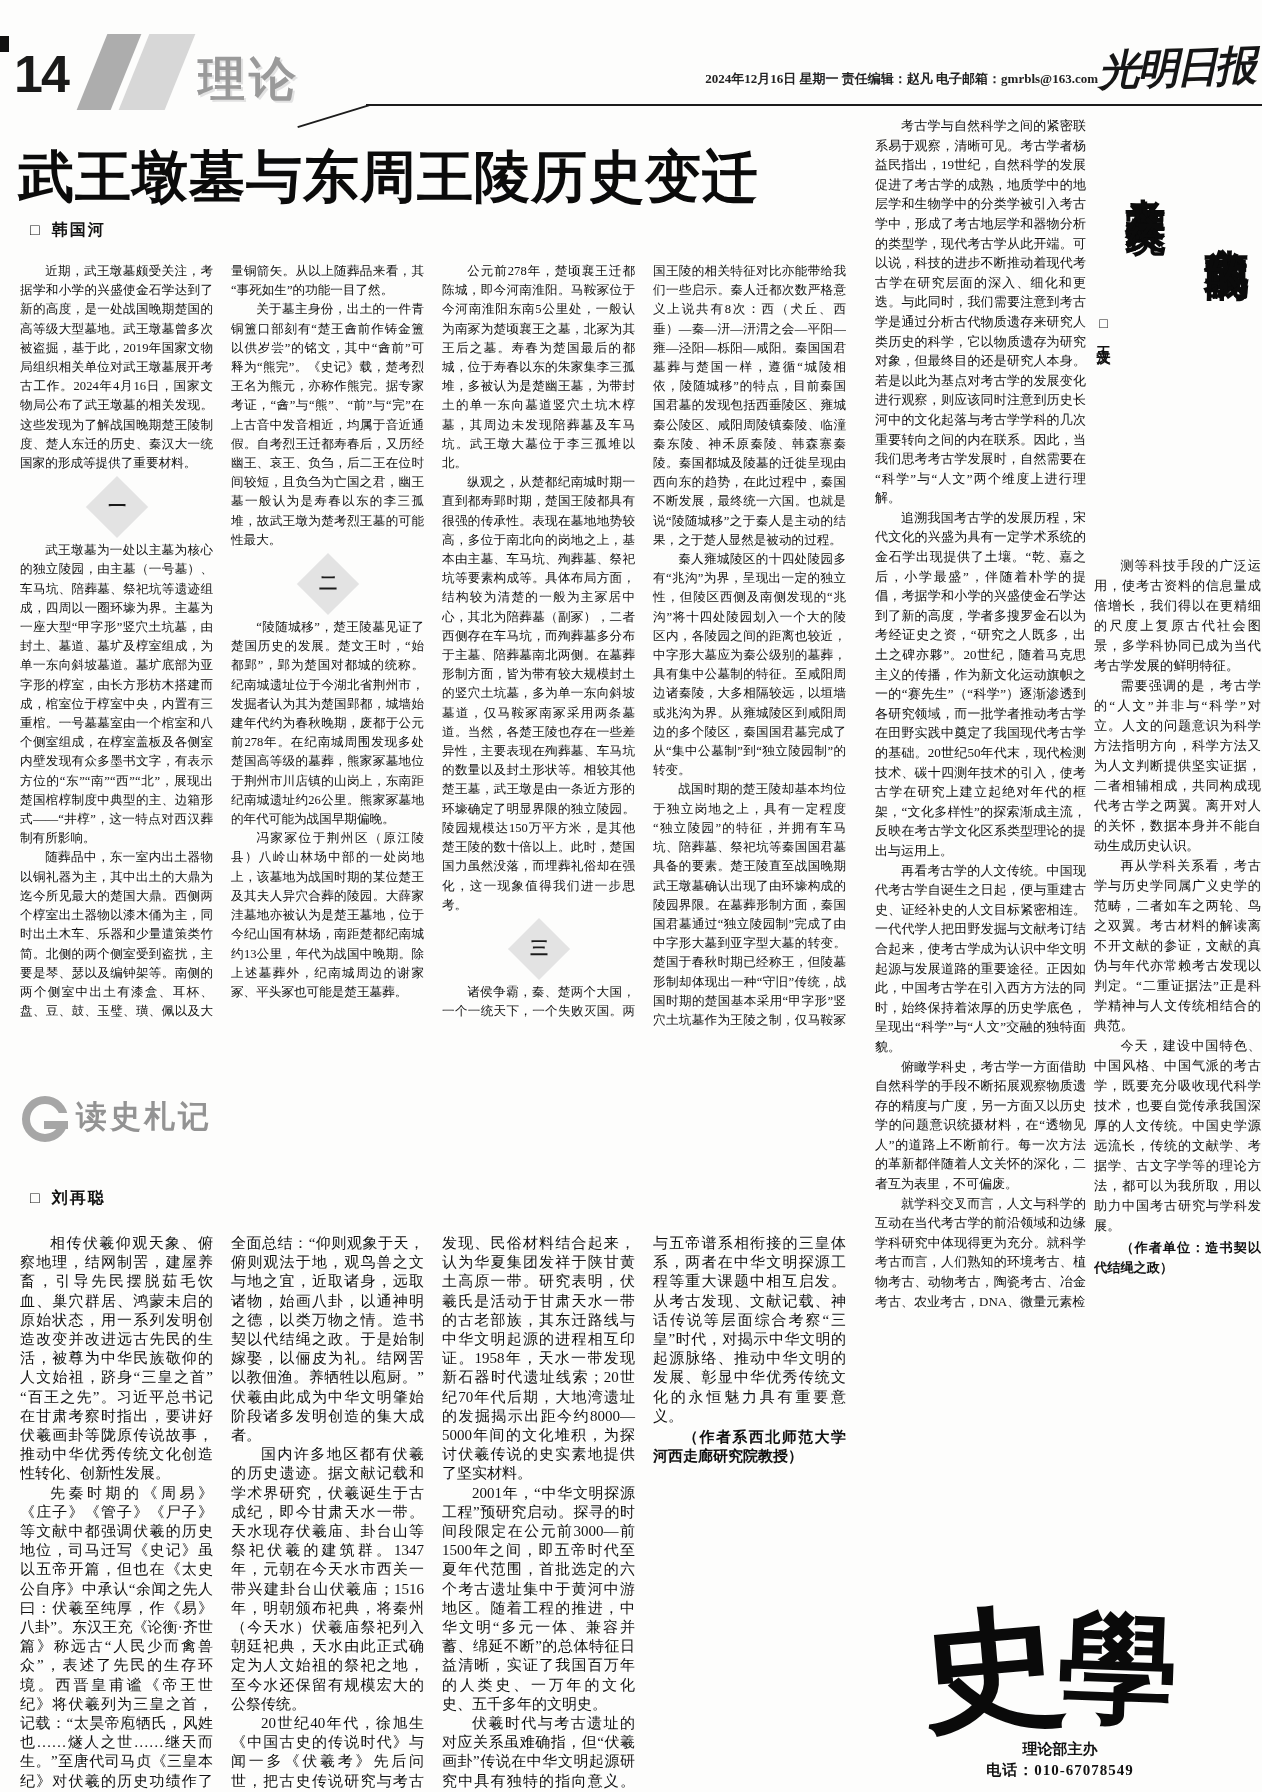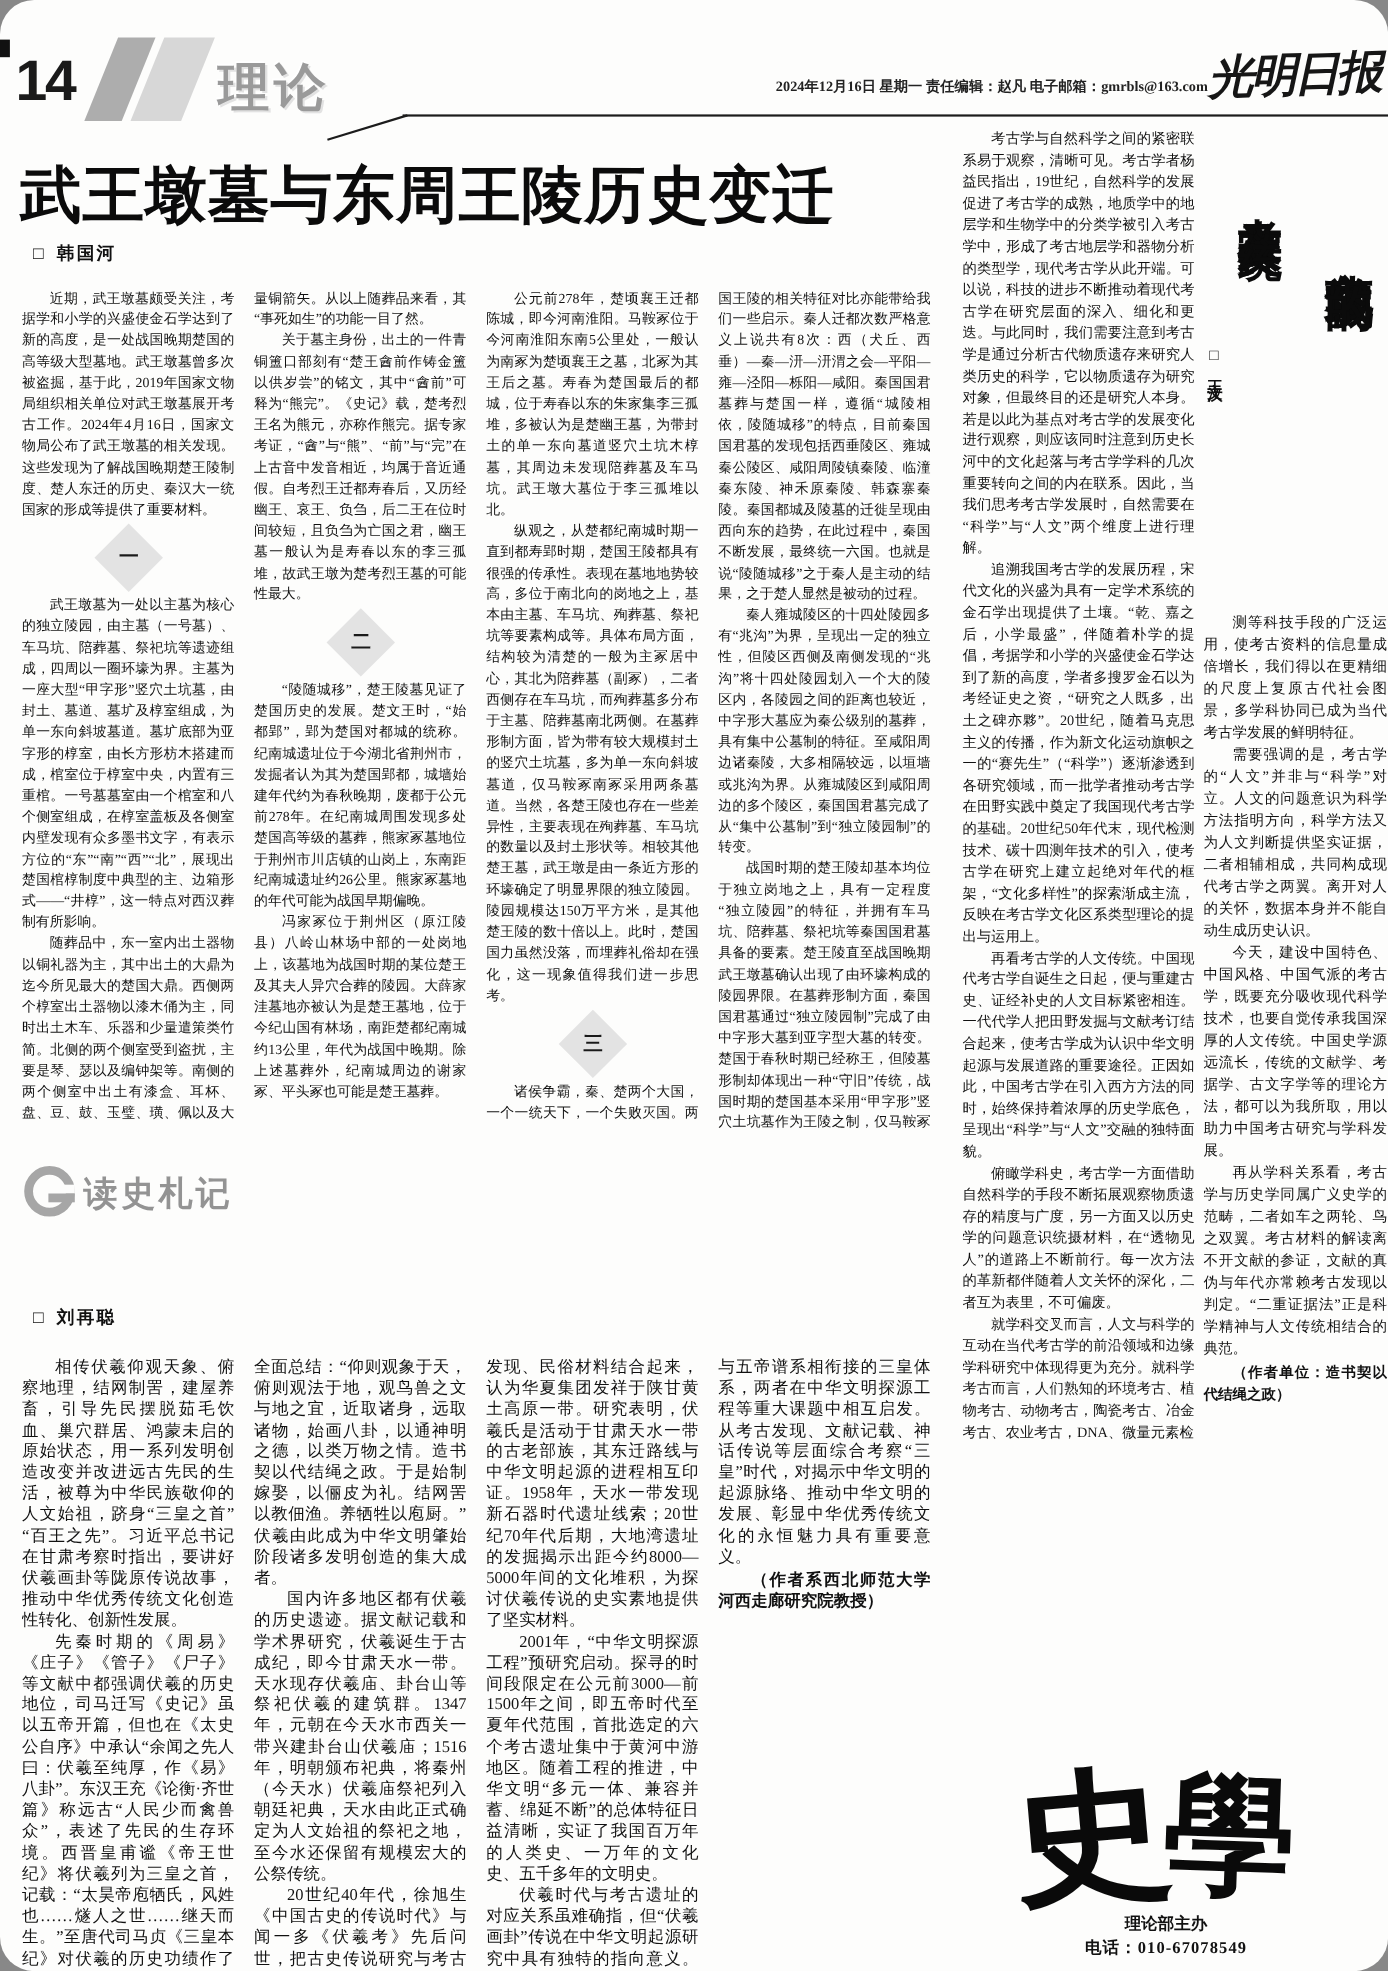--- a/index.html
+++ b/index.html
@@ -1,17 +1,17 @@
 <!DOCTYPE html>
 <html lang="zh"><head>
 <meta charset="utf-8">
 <style>
   html,body{margin:0;padding:0;background:#888;}
   #page{position:relative;width:1262px;height:1792px;background:#fdfdfc;margin:0 auto;overflow:hidden;
-        font-family:"Liberation Serif","DejaVu Serif",serif;color:#111;border-radius:31px;}
+        font-family:"Liberation Serif","DejaVu Serif",serif;color:#111;}
   
   .pagenum{position:absolute;left:14px;top:44px;font-size:52px;font-weight:700;
            font-family:"Liberation Sans","DejaVu Sans",sans-serif;color:#1a1a1a;letter-spacing:-2px;}
   .edge-mark{position:absolute;left:0;top:36px;width:9px;height:16px;background:#111;}
   .slash{position:absolute;top:34px;height:76px;transform:skewX(-22deg);}
   .slash.s1{left:92px;width:34px;background:#adadad;}
   .slash.s2{left:134px;width:46px;background:#d7d7d7;}
   .section-name{position:absolute;left:198px;top:48px;font-size:47px;font-weight:900;color:#9a9a9a;
                 text-shadow:2px 2px 0 #e2e2e2, -1px -1px 0 #fff;letter-spacing:4px;}
   .dateline{position:absolute;left:620px;top:70px;width:478px;text-align:right;font-size:13px;font-weight:700;color:#222;}
@@ -39,21 +39,21 @@
          font-size:13px;line-height:19.6px;text-align:justify;overflow:hidden;}
   .rcolB{position:absolute;left:1094px;top:556px;width:167px;height:1062px;
          font-size:13.2px;line-height:20px;text-align:justify;overflow:hidden;}
   .vtitle-wrap{position:absolute;left:1092px;top:128px;width:170px;height:428px;}
   .vtitle{position:absolute;writing-mode:vertical-rl;text-orientation:upright;font-weight:900;color:#0b0b0b;}
   .vtitle.t1{right:6px;top:84px;font-size:44px;letter-spacing:2px;}
   .vtitle.t2{left:26px;top:38px;font-size:40px;letter-spacing:2px;}
   .vbyline{position:absolute;left:2px;top:188px;writing-mode:vertical-rl;text-orientation:upright;
            font-size:14px;font-weight:700;letter-spacing:3px;}
   
-  .rn-logo{position:absolute;left:22px;top:1064px;height:42px;display:flex;align-items:flex-end;}
+  .rn-logo{position:absolute;left:22px;top:1096px;height:42px;display:flex;align-items:flex-start;}
   .rn-g{width:30px;height:30px;border:8px solid #a6a6a6;border-radius:50%;position:relative;margin-right:8px;}
   .rn-g::before{content:"";position:absolute;right:-8px;top:9px;width:22px;height:8px;background:#fdfdfc;}
   .rn-g::after{content:"";position:absolute;right:-8px;top:17px;width:24px;height:8px;background:#a6a6a6;}
   .rn-text{font-size:31px;font-weight:900;color:#939393;letter-spacing:3px;}
   
   .bottom-title{position:absolute;left:30px;top:1118px;font-size:46px;font-weight:900;letter-spacing:2px;
                 white-space:nowrap;color:#0b0b0b;}
   .bottom-byline{position:absolute;left:30px;top:1188px;}
   .bottom-body{position:absolute;left:20px;top:1202px;width:826px;height:558px;
                font-size:15px;line-height:19.2px;column-count:4;overflow:hidden;margin-top:32px;}
@@ -117,22 +117,22 @@
       <p class="para">就学科交叉而言，人文与科学的互动在当代考古学的前沿领域和边缘学科研究中体现得更为充分。就科学考古而言，人们熟知的环境考古、植物考古、动物考古，陶瓷考古、冶金考古、农业考古，DNA、微量元素检</p>
     </div>
   <div class="vtitle-wrap">
     <div class="vtitle t1">文化学视域下的</div>
     <div class="vtitle t2">考古学及其人文传统</div>
     <div class="vbyline"><span>□</span><span>王文汉</span></div>
   </div>
   <div class="rcolB">
       <p class="para">测等科技手段的广泛运用，使考古资料的信息量成倍增长，我们得以在更精细的尺度上复原古代社会图景，多学科协同已成为当代考古学发展的鲜明特征。</p>
       <p class="para">需要强调的是，考古学的“人文”并非与“科学”对立。人文的问题意识为科学方法指明方向，科学方法又为人文判断提供坚实证据，二者相辅相成，共同构成现代考古学之两翼。离开对人的关怀，数据本身并不能自动生成历史认识。</p>
+      <p class="para">再从学科关系看，考古学与历史学同属广义史学的范畴，二者如车之两轮、鸟之双翼。考古材料的解读离不开文献的参证，文献的真伪与年代亦常赖考古发现以判定。“二重证据法”正是科学精神与人文传统相结合的典范。</p>
       <p class="para">今天，建设中国特色、中国风格、中国气派的考古学，既要充分吸收现代科学技术，也要自觉传承我国深厚的人文传统。中国史学源远流长，传统的文献学、考据学、古文字学等的理论方法，都可以为我所取，用以助力中国考古研究与学科发展。</p>
-      <p class="para">再从学科关系看，考古学与历史学同属广义史学的范畴，二者如车之两轮、鸟之双翼。考古材料的解读离不开文献的参证，文献的真伪与年代亦常赖考古发现以判定。“二重证据法”正是科学精神与人文传统相结合的典范。</p>
       <p class="attr">（作者单位：造书契以代结绳之政）</p>
     </div>
 
   <div class="rn-logo">
     <div class="rn-g"></div>
     <div class="rn-text">读史札记</div>
   </div>
 
   <div class="byline bottom-byline">
     <span class="box">□</span><span>刘再聪</span>

